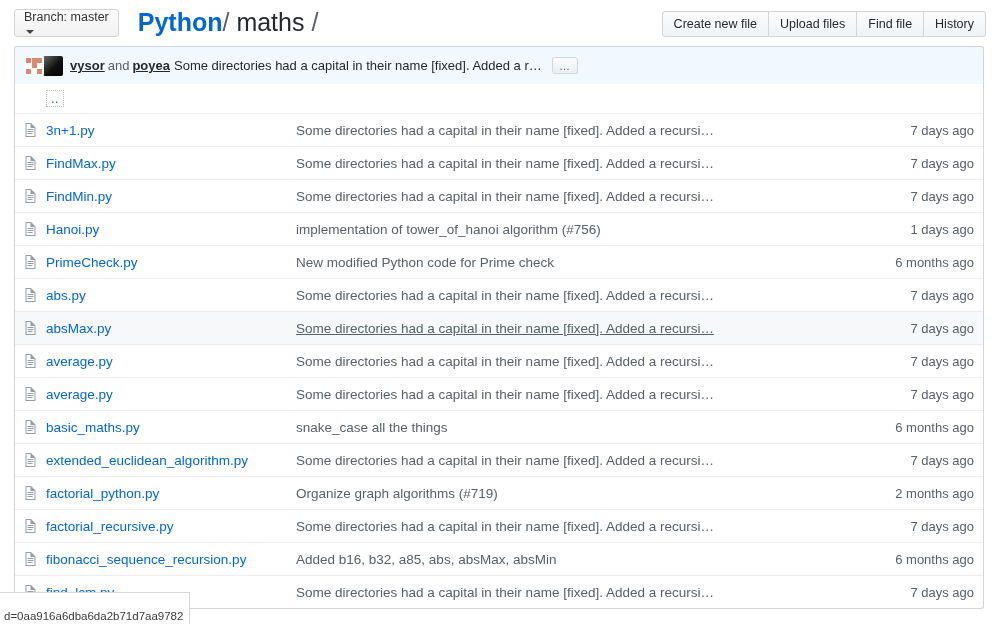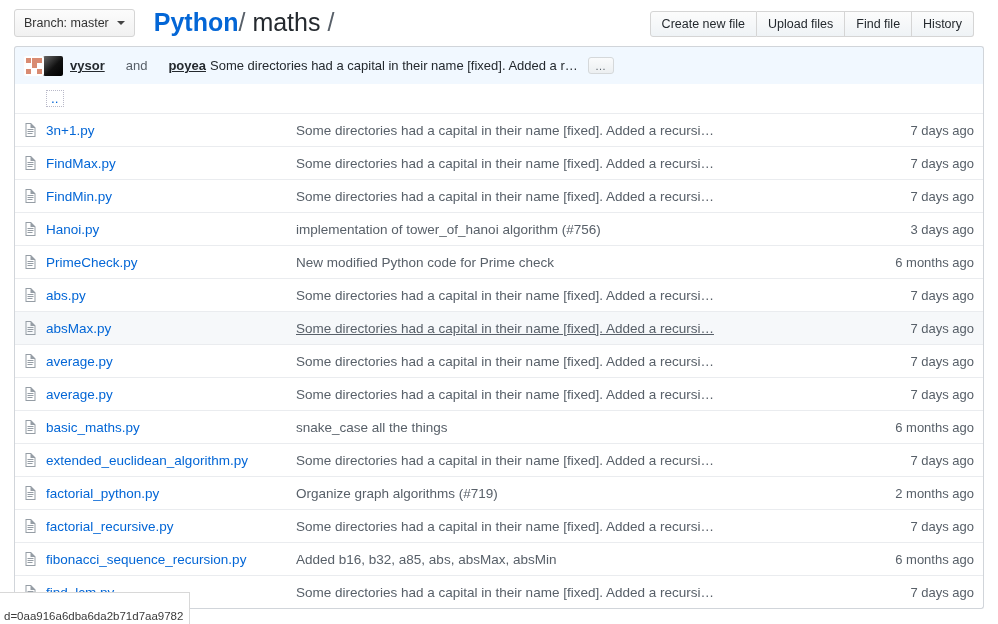--- a/index.html
+++ b/index.html
@@ -17,31 +17,31 @@
   
   .toolbar {
     position: relative;
     height: 46px;
     padding: 9px 10px 0 14px;
     display: flex;
     align-items: flex-start;
   }
   .branch-btn {
     display: inline-flex;
-    align-items: center;
     gap: 6px;
     height: 28px;
     padding: 0 9px;
     border: 1px solid #d5d5d5;
     border-radius: 3px;
     background: linear-gradient(#fcfcfc, #f1f1f1);
     font-size: 12.5px;
     color: #333;
     white-space: nowrap;
     cursor: pointer;
+    flex-direction: column;
   }
   .caret {
     width: 0; height: 0;
     border-left: 4px solid transparent;
     border-right: 4px solid transparent;
     border-top: 4px solid #444;
     display: inline-block;
     margin-left: 2px;
   }
   .breadcrumb {
@@ -56,21 +56,21 @@
     color: #0366d6;
     text-decoration: none;
     font-weight: 600;
     cursor: pointer;
   }
   .breadcrumb .sep { color: #586069; font-weight: 400; }
   .breadcrumb .cur { color: #24292e; font-weight: 400; }
 
   .btn-group {
     position: absolute;
-    right: 24px;
+    right: 12px;
     top: 11px;
     display: flex;
     margin-left: 40px;
   }
   .btn-group .gbtn {
     height: 26px;
     padding: 0 11px;
     border: 1px solid #d5d5d5;
     border-left-width: 0;
     background: linear-gradient(#fcfcfc, #eff3f6);
@@ -118,21 +118,21 @@
       linear-gradient(#d98b72,#d98b72) 5.5px 5.5px/5px 5px no-repeat,
       linear-gradient(#d98b72,#d98b72) 0 11px/5px 5px no-repeat,
       linear-gradient(#d98b72,#d98b72) 11px 11px/5px 5px no-repeat,
       linear-gradient(#d98b72,#d98b72) 5.5px 0/5px 5px no-repeat;
   }
   .avatar.a2 {
     background: linear-gradient(135deg,#6b6b6b 0%,#111 55%,#000 100%);
     margin-left: -1px;
   }
   .cauthor { font-weight: 600; color:#24292e; }
-  .cplain { color:#586069; margin: 0 21px; }
+  .cplain { color:#586069; margin: 0 3px; }
   .cmsg {
     color:#24292e;
     margin-left: 4px;
     white-space: nowrap;
     overflow: hidden;
     text-overflow: ellipsis;
     max-width: 370px;
     cursor: pointer;
   }
   .ellipsis-btn {
@@ -311,21 +311,21 @@
         </div>
         <div class="row">
           <span class="c-icon">
             <svg width="13" height="16" viewBox="0 0 12 16" aria-hidden="true">
               <path fill="#959da5" d="M6.5 1H1v14h10V5.5L6.5 1zM2 14V2h4v4h4v8H2z"></path>
               <path fill="#959da5" d="M3 7h6v1H3V7zm0 2h6v1H3V9zm0 2h5v1H3v-1z"></path>
             </svg>
           </span>
           <span class="c-name"><a href="#">Hanoi.py</a></span>
           <span class="c-msg msg"><a href="#">implementation of tower_of_hanoi algorithm (#756)</a></span>
-          <span class="c-age">3 days ago</span>
+          <span class="c-age">1 days ago</span>
         </div>
         <div class="row">
           <span class="c-icon">
             <svg width="13" height="16" viewBox="0 0 12 16" aria-hidden="true">
               <path fill="#959da5" d="M6.5 1H1v14h10V5.5L6.5 1zM2 14V2h4v4h4v8H2z"></path>
               <path fill="#959da5" d="M3 7h6v1H3V7zm0 2h6v1H3V9zm0 2h5v1H3v-1z"></path>
             </svg>
           </span>
           <span class="c-name"><a href="#">PrimeCheck.py</a></span>
           <span class="c-msg msg"><a href="#">New modified Python code for Prime check</a></span>

